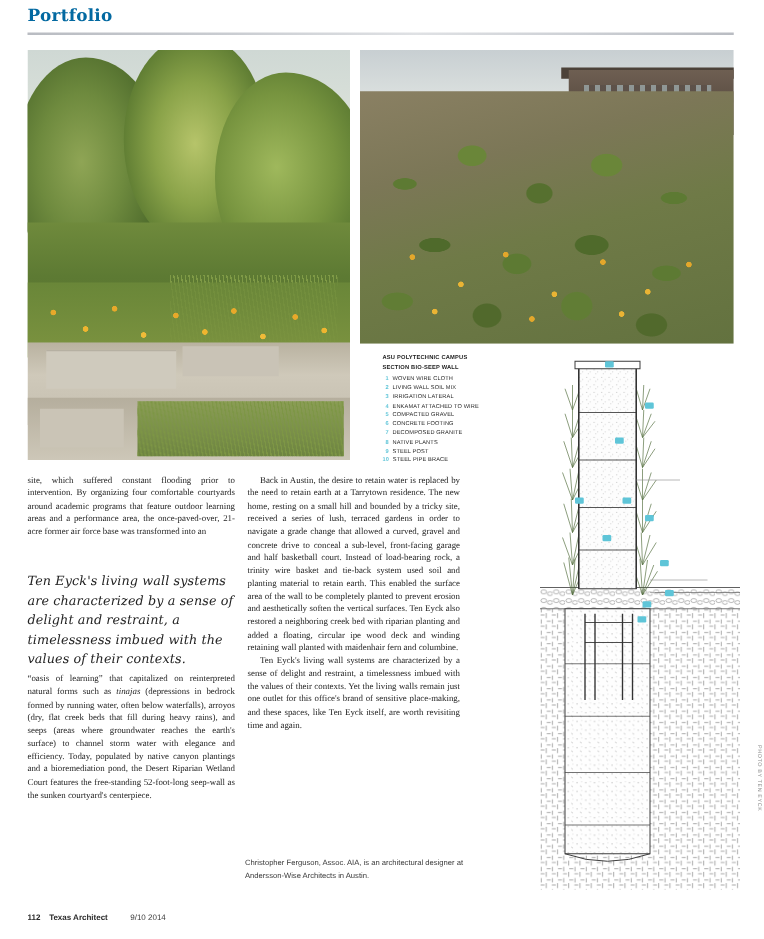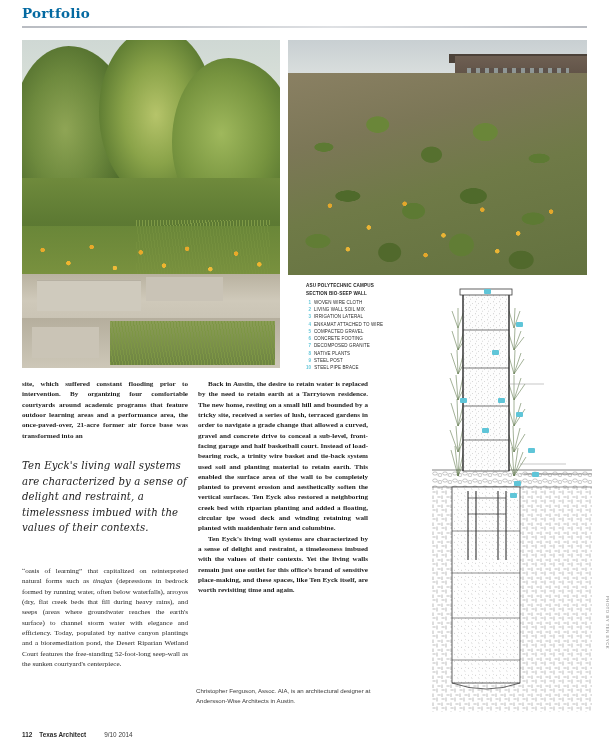--- a/index.html
+++ b/index.html
@@ -130,32 +130,32 @@
   }
   .legend li .num{color:#5fc5d8;min-width:5px;text-align:right;font-weight:700;}
 
   
   .drawing{position:absolute;left:432px;top:288px;width:160px;height:424px;}
   .drawing svg{display:block;}
 
   
   .col{position:absolute;font-size:7.1px;line-height:1.455;text-align:justify;
        color:#1f1f1f;}
-  .col p{margin:0;text-indent:10px;font-weight:bold;}
+  .col p{margin:0;text-indent:10px;}
   .col p.first{text-indent:0;}
   .col-left{left:22px;top:379px;width:166px;}
   .col-mid{left:198px;top:379px;width:170px;}
 
   .pullquote{
     position:absolute;left:22px;top:458px;width:172px;
     font-family:"DejaVu Serif",serif;
     font-style:italic;font-size:10.2px;line-height:1.52;
     color:#232323;letter-spacing:.1px;
   }
-  .col-left-2{position:absolute;left:22px;top:566px;width:166px;
+  .col-left-2{position:absolute;left:22px;top:538px;width:166px;
     font-size:7.1px;line-height:1.455;text-align:justify;color:#1f1f1f;}
   .col-left-2 p{margin:0;text-indent:0;}
 
   .byline{
     position:absolute;left:196px;top:686px;width:176px;
     font-family:"Liberation Sans",sans-serif;
     font-size:6.1px;line-height:1.62;color:#3a3a3a;
   }
 
   

